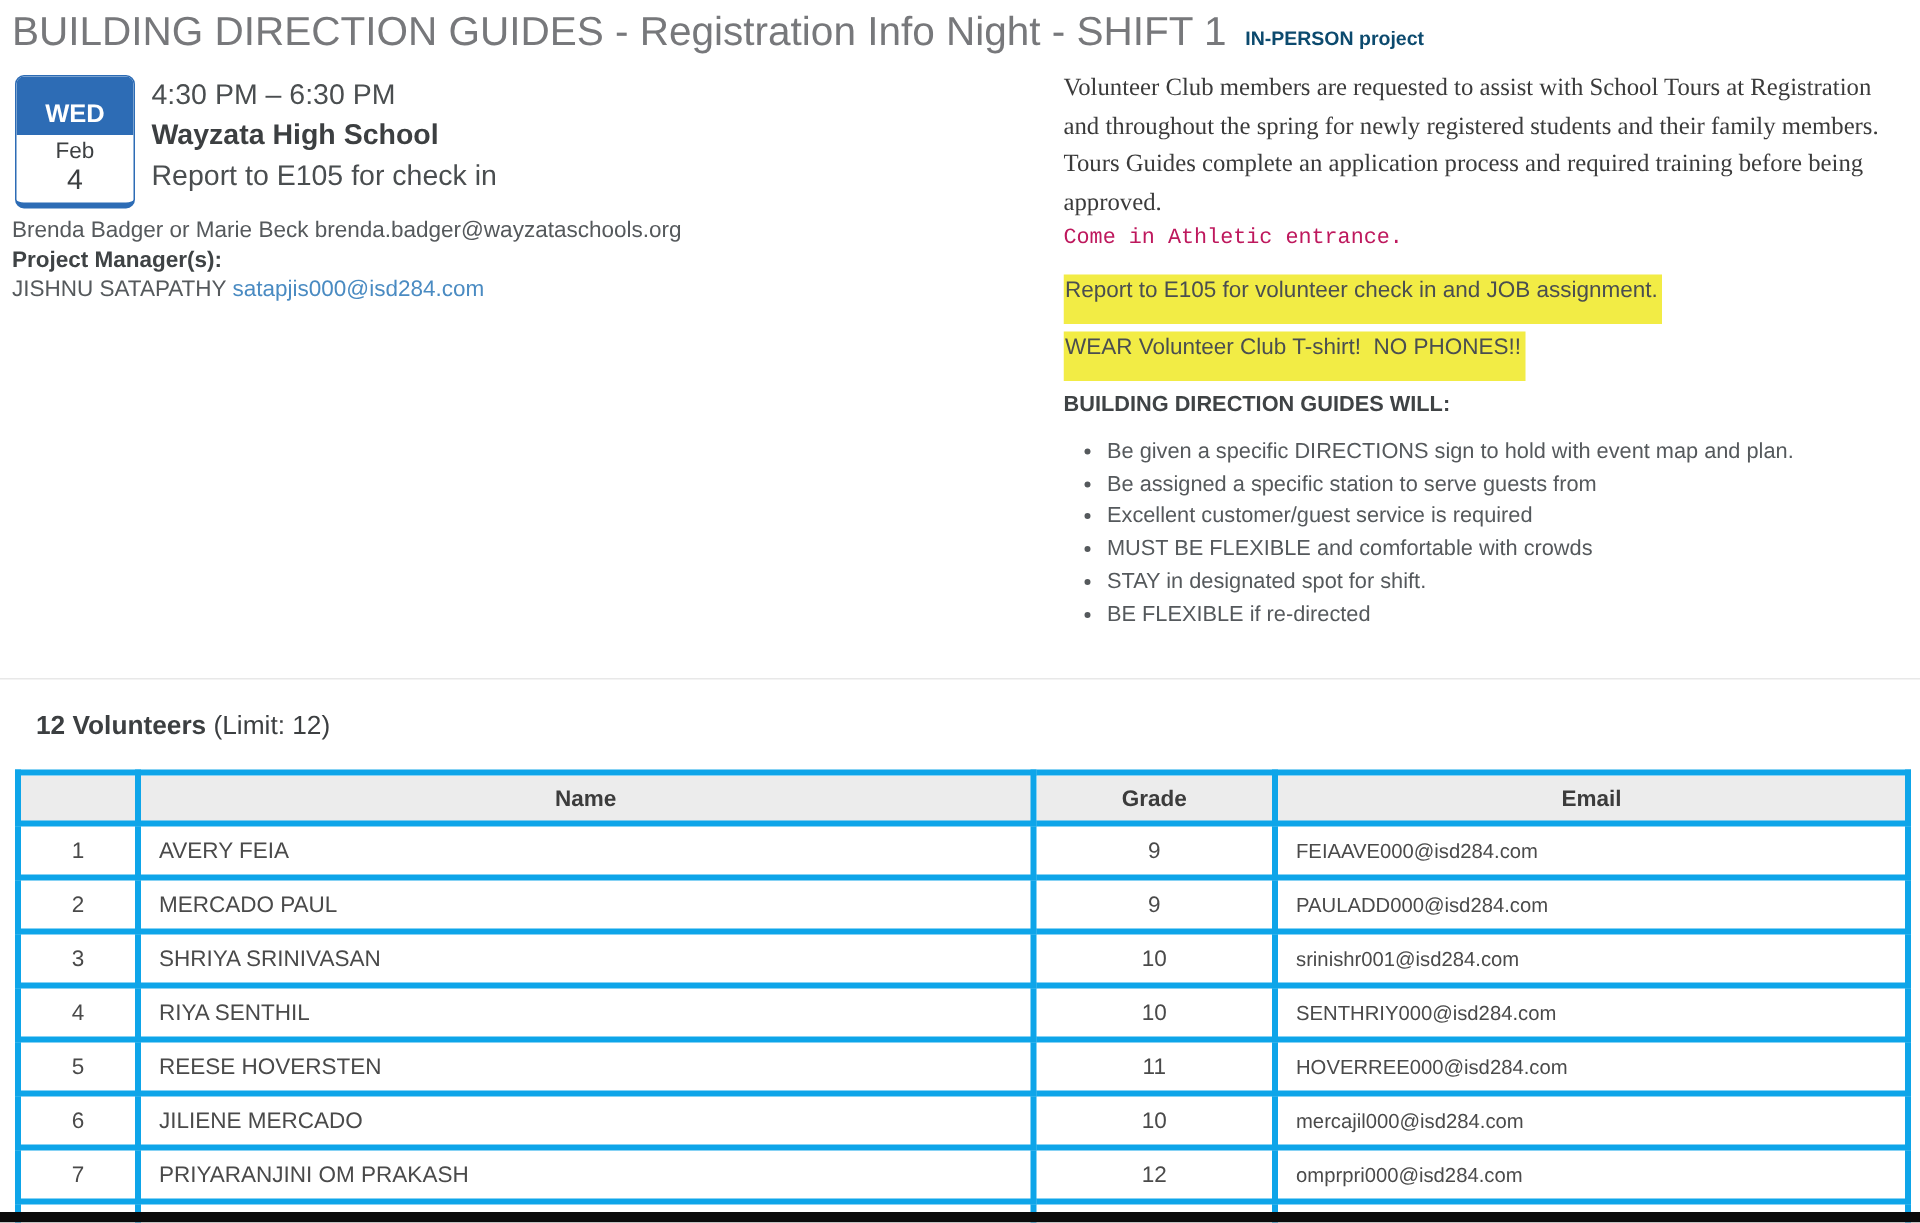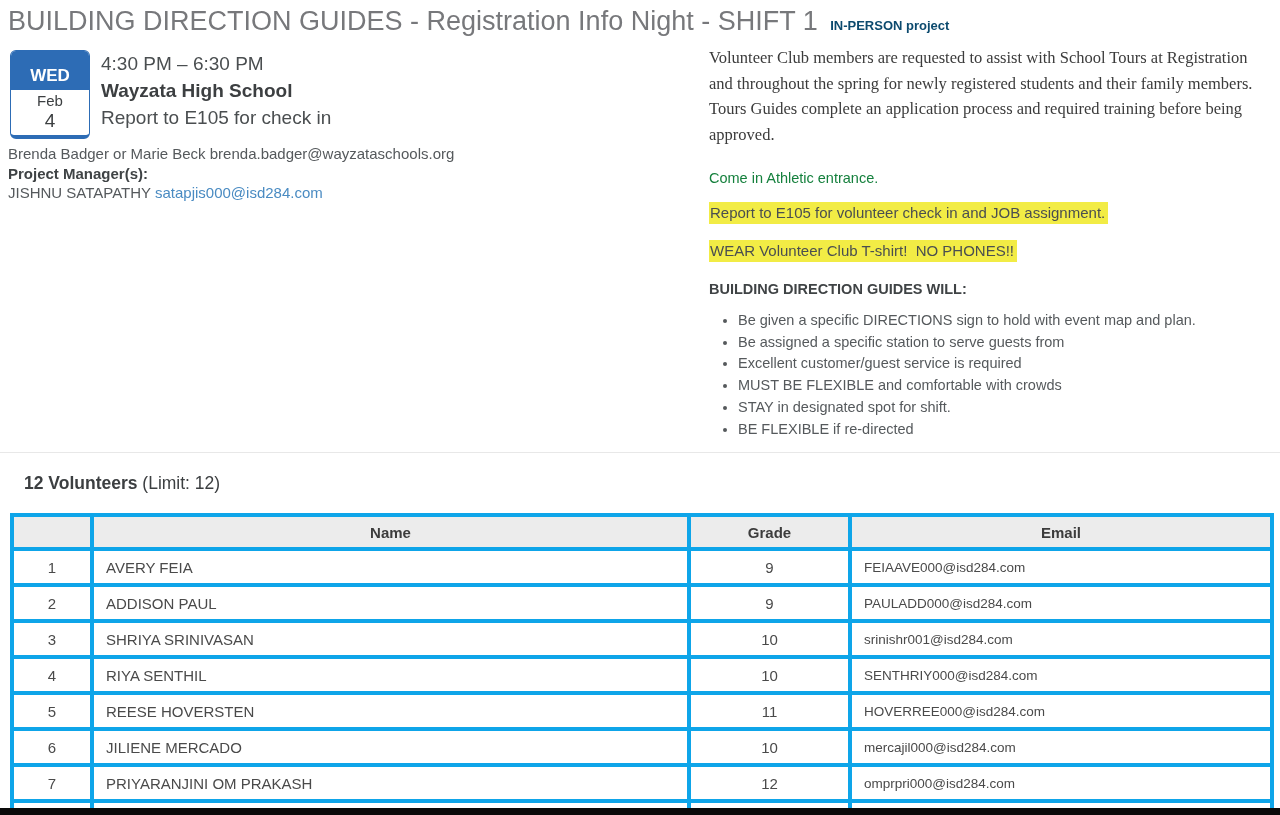--- a/index.html
+++ b/index.html
@@ -24,23 +24,23 @@
   .event-location { font-weight:700; color:#3c3f41; }
   .contact-line { margin:6px 16px 0 8px; font-size:15px; color:#55595c; }
   .pm-label { margin:3px 0 0 8px; font-size:15px; font-weight:700; color:#3f4345; }
   .pm-line { margin:2px 0 0 8px; font-size:15px; color:#55595c; }
   .pm-line a { color:#4a8bc2; text-decoration:none; }
 
   
   .right-col { position:absolute; left:709px; top:45px; width:571px; height:400px; overflow:hidden; }
   .desc-line { font-family:"Liberation Serif", serif; font-size:16.5px; color:#3b3b3b;
                line-height:25.5px; white-space:nowrap; }
-  .entrance-line { margin-top:23px; font-size:14.5px; color:#15803d; }
+  .entrance-line { margin-top:4px; font-size:14.5px; color:#be185d;font-family:Liberation Mono, monospace; }
   .hl-para { margin-top:16px; font-size:15px; line-height:22px; }
-  .hl { background:#f2ec45; color:#4a4e50; padding:2px 3px 3px 1px; white-space:pre-wrap; }
+  .hl { background:#f2ec45; color:#4a4e50; padding:2px 3px 14px 1px; white-space:pre-wrap; }
   .will-heading { margin-top:19px; font-size:14.5px; font-weight:700; color:#3f4345; }
   .will-list { margin:13px 0 0 0; padding-left:29px; }
   .will-list li { font-size:14.5px; color:#55595c; line-height:21.7px; }
 
   
   .volunteers-section { position:absolute; left:0; top:452px; width:1280px;
                         border-top:1px solid #e8e8e8; background:#fff; }
   .vol-heading { margin:20px 0 0 24px; font-size:17.5px; color:#3c3f41; }
   .vol-count { font-weight:700; }
   .vol-limit { font-weight:400; }
@@ -127,21 +127,21 @@
     <tbody>
 
     <tr>
           <td class="cell-num">1</td>
           <td class="cell-name">AVERY FEIA</td>
           <td class="cell-grade">9</td>
           <td class="cell-email">FEIAAVE000@isd284.com</td>
         </tr>
         <tr>
           <td class="cell-num">2</td>
-          <td class="cell-name">ADDISON PAUL</td>
+          <td class="cell-name">MERCADO PAUL</td>
           <td class="cell-grade">9</td>
           <td class="cell-email">PAULADD000@isd284.com</td>
         </tr>
         <tr>
           <td class="cell-num">3</td>
           <td class="cell-name">SHRIYA SRINIVASAN</td>
           <td class="cell-grade">10</td>
           <td class="cell-email">srinishr001@isd284.com</td>
         </tr>
         <tr>

